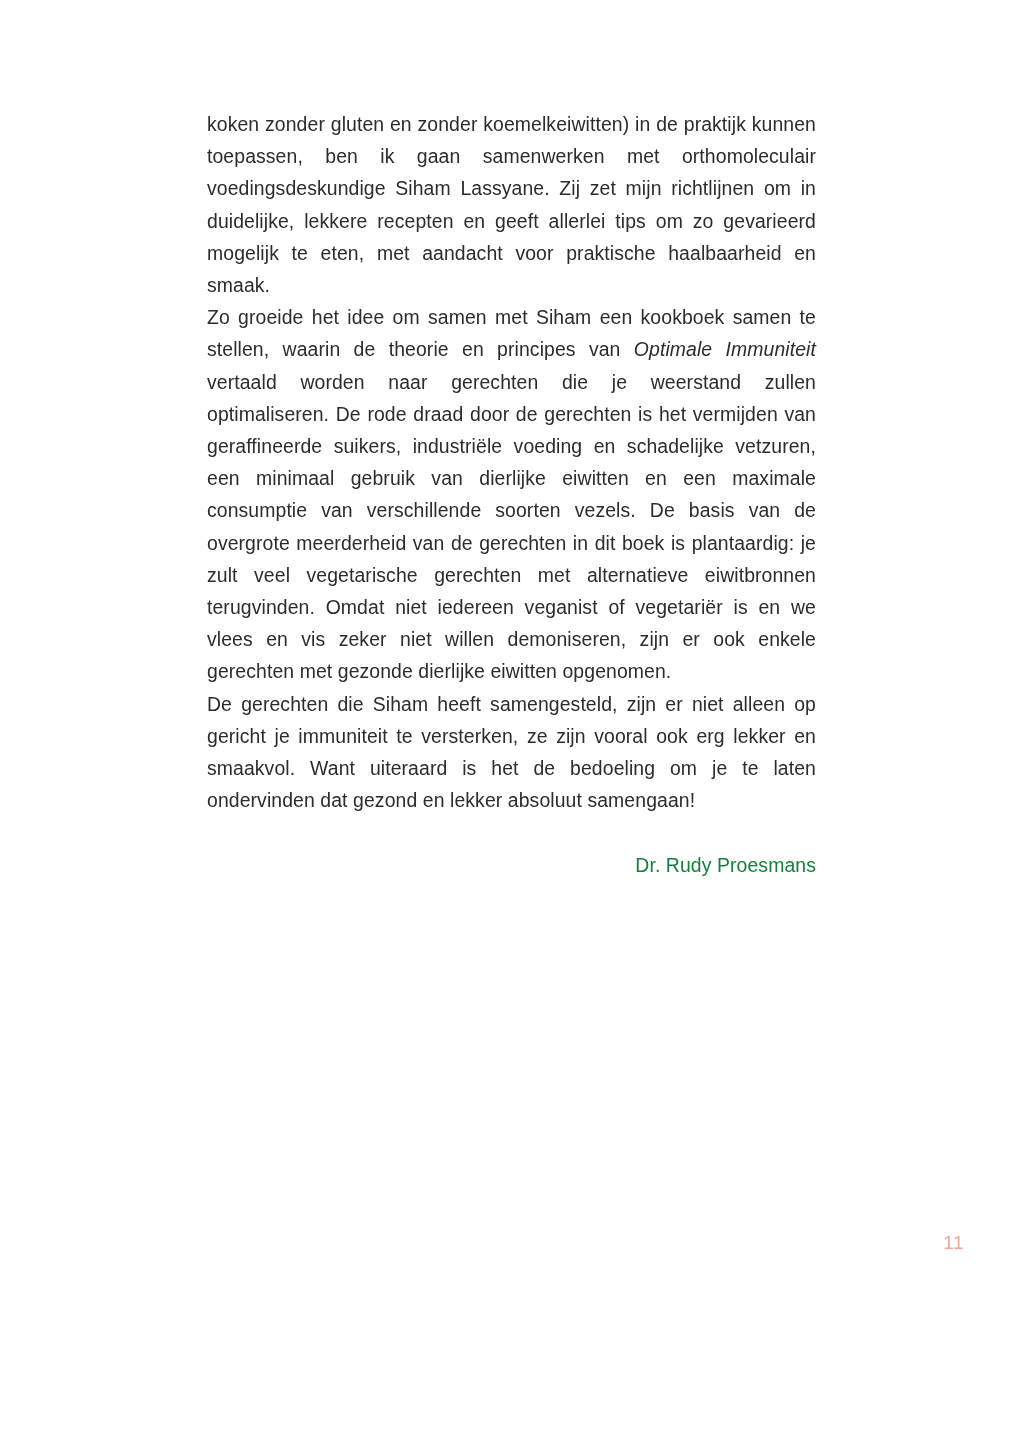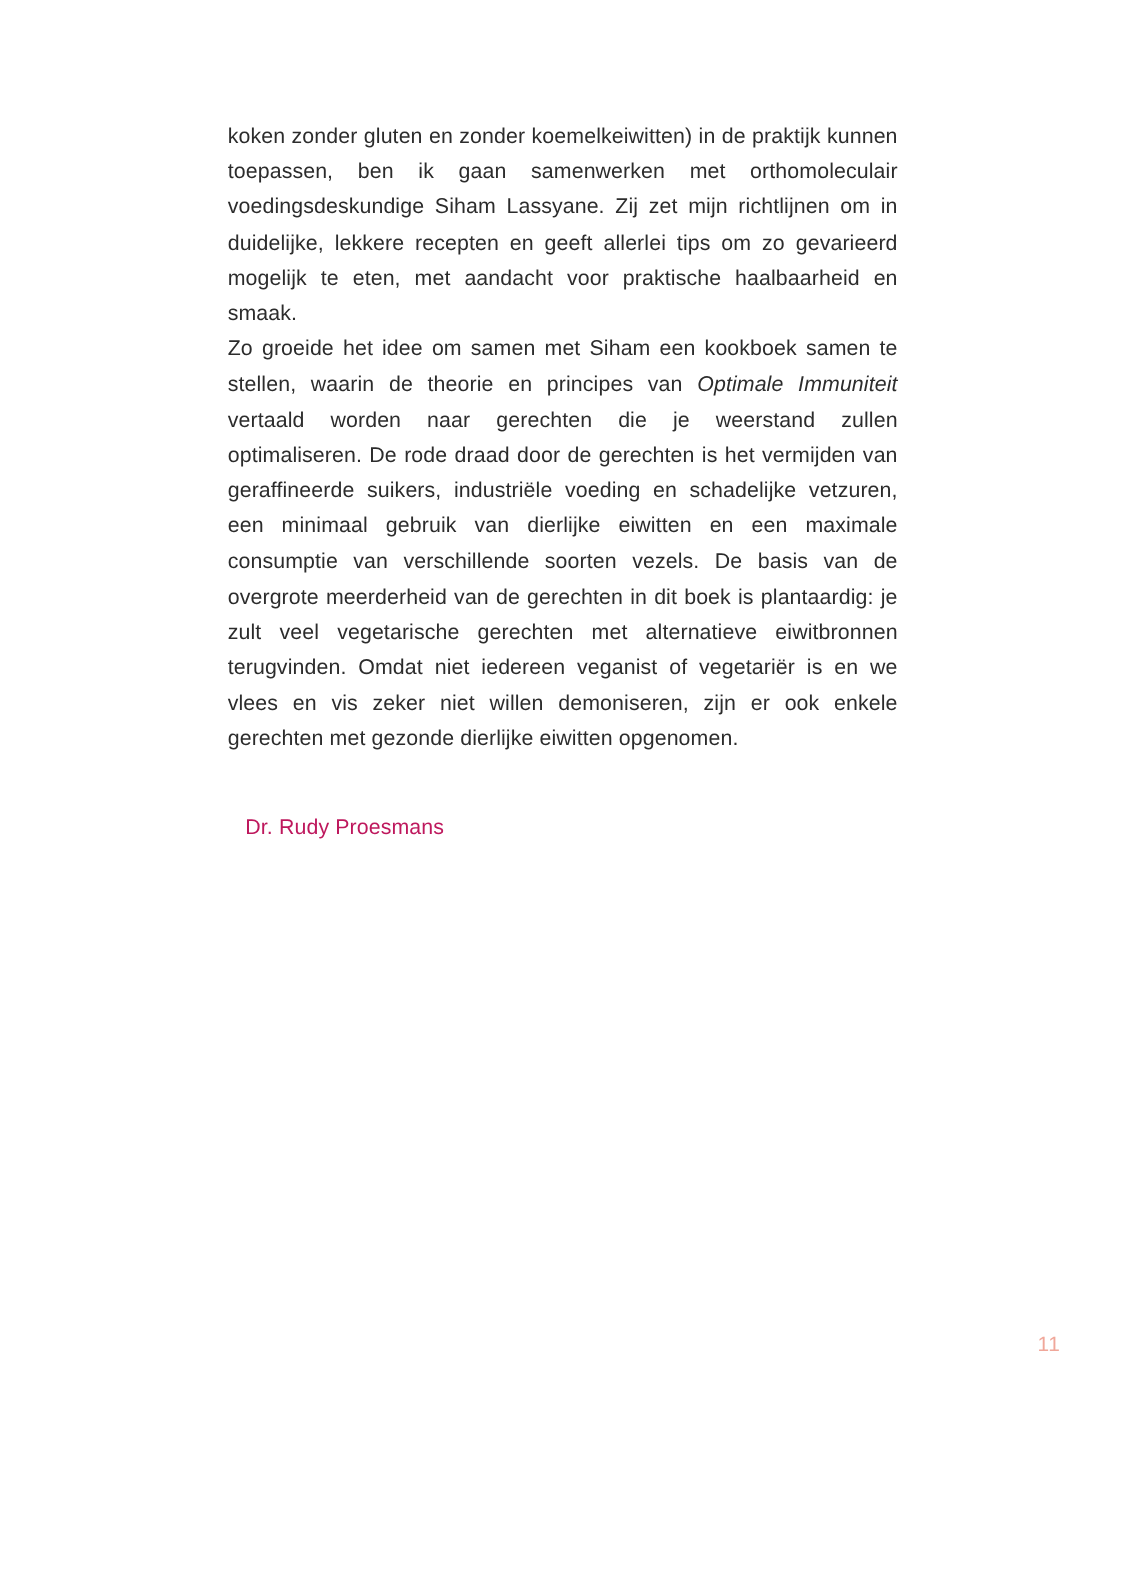--- a/index.html
+++ b/index.html
@@ -33,50 +33,51 @@
     text-justify: inter-word;
     letter-spacing: 0.1px;
     font-weight: 400;
     -webkit-font-smoothing: antialiased;
     hyphens: manual;
   }
   .para em {
     font-style: italic;
   }
   .signature {
-    margin: 16px;
+    margin: 0;
     padding-top: 32.2px;
     font-size: 19.4px;
     line-height: 32.2px;
-    color: #be185d;
+    color: #15803d;
     letter-spacing: 0.1px;
-    text-align: left;
+    text-align: right;
   }
   .page-number {
     position: absolute;
     right: 56px;
-    bottom: 60px;
+    bottom: 40px;
     font-size: 19px;
     line-height: 1;
     color: #f0a79a;
     letter-spacing: 0.5px;
     text-align: right;
   }
 </style>
 </head>
 <body>
 
 <div class="page">
 
   <div class="text-column">
 
     <p class="para">koken zonder gluten en zonder koemelkeiwitten) in de praktijk kunnen toepassen, ben ik gaan samenwerken met orthomoleculair voedingsdeskundige Siham Lassyane. Zij zet mijn richtlijnen om in duidelijke, lekkere recepten en geeft allerlei tips om zo gevarieerd mogelijk te eten, met aandacht voor praktische haalbaarheid en smaak.</p>
 
     <p class="para"><span>Zo groeide het idee om samen met Siham een kookboek samen te stellen, waarin de theorie en principes van </span><em>Optimale Immuniteit</em><span> vertaald worden naar gerechten die je weerstand zullen optimaliseren. De rode draad door de gerechten is het vermijden van geraffineerde suikers, industriële voeding en schadelijke vetzuren, een minimaal gebruik van dierlijke eiwitten en een maximale consumptie van verschillende soorten vezels. De basis van de overgrote meerderheid van de gerechten in dit boek is plantaardig: je zult veel vegetarische gerechten met alternatieve eiwitbronnen terugvinden. Omdat niet iedereen veganist of vegetariër is en we vlees en vis zeker niet willen demoniseren, zijn er ook enkele gerechten met gezonde dierlijke eiwitten opgenomen.</span></p>
 
+    <p class="para">De gerechten die Siham heeft samengesteld, zijn er niet alleen op gericht je immuniteit te versterken, ze zijn vooral ook erg lekker en smaakvol. Want uiteraard is het de bedoeling om je te laten ondervinden dat gezond en lekker absoluut samengaan!</p>
 
 
     <p class="signature">Dr. Rudy Proesmans</p>
 
   </div>
 
   <div class="page-number">11</div>
 
 </div>
 

